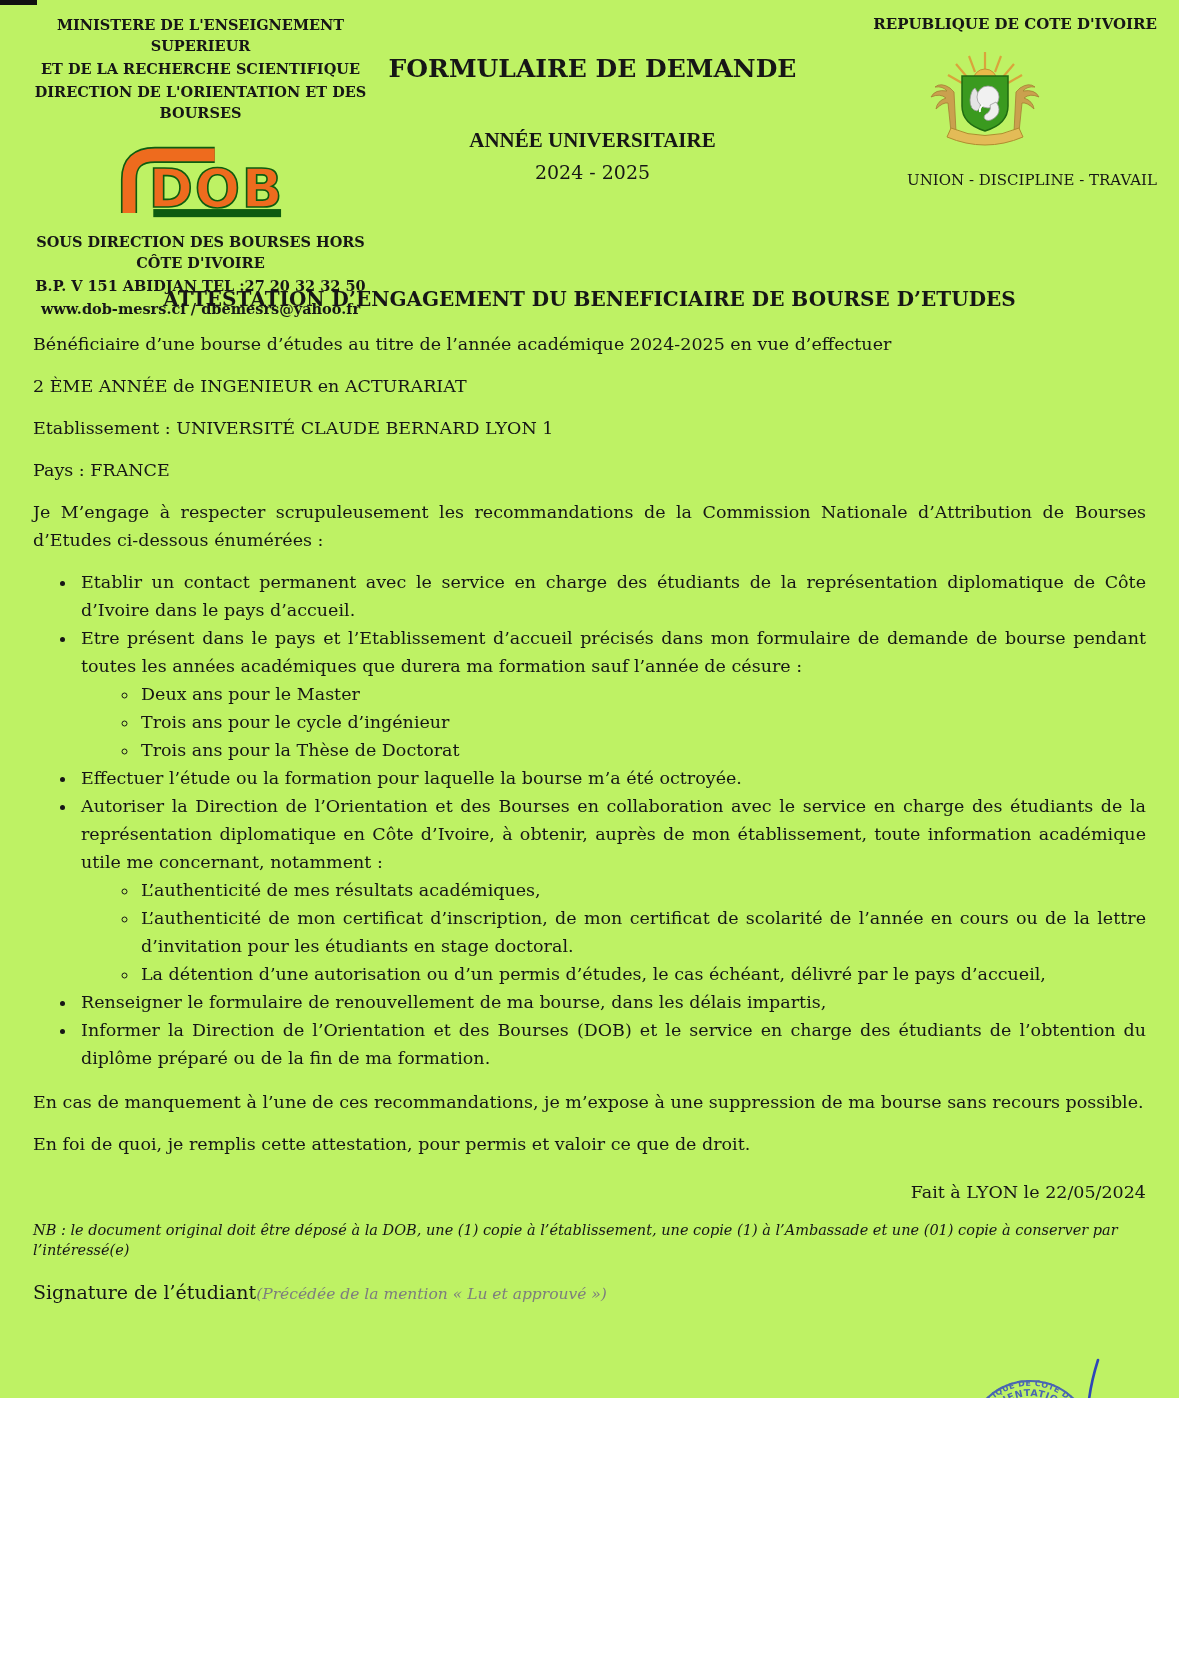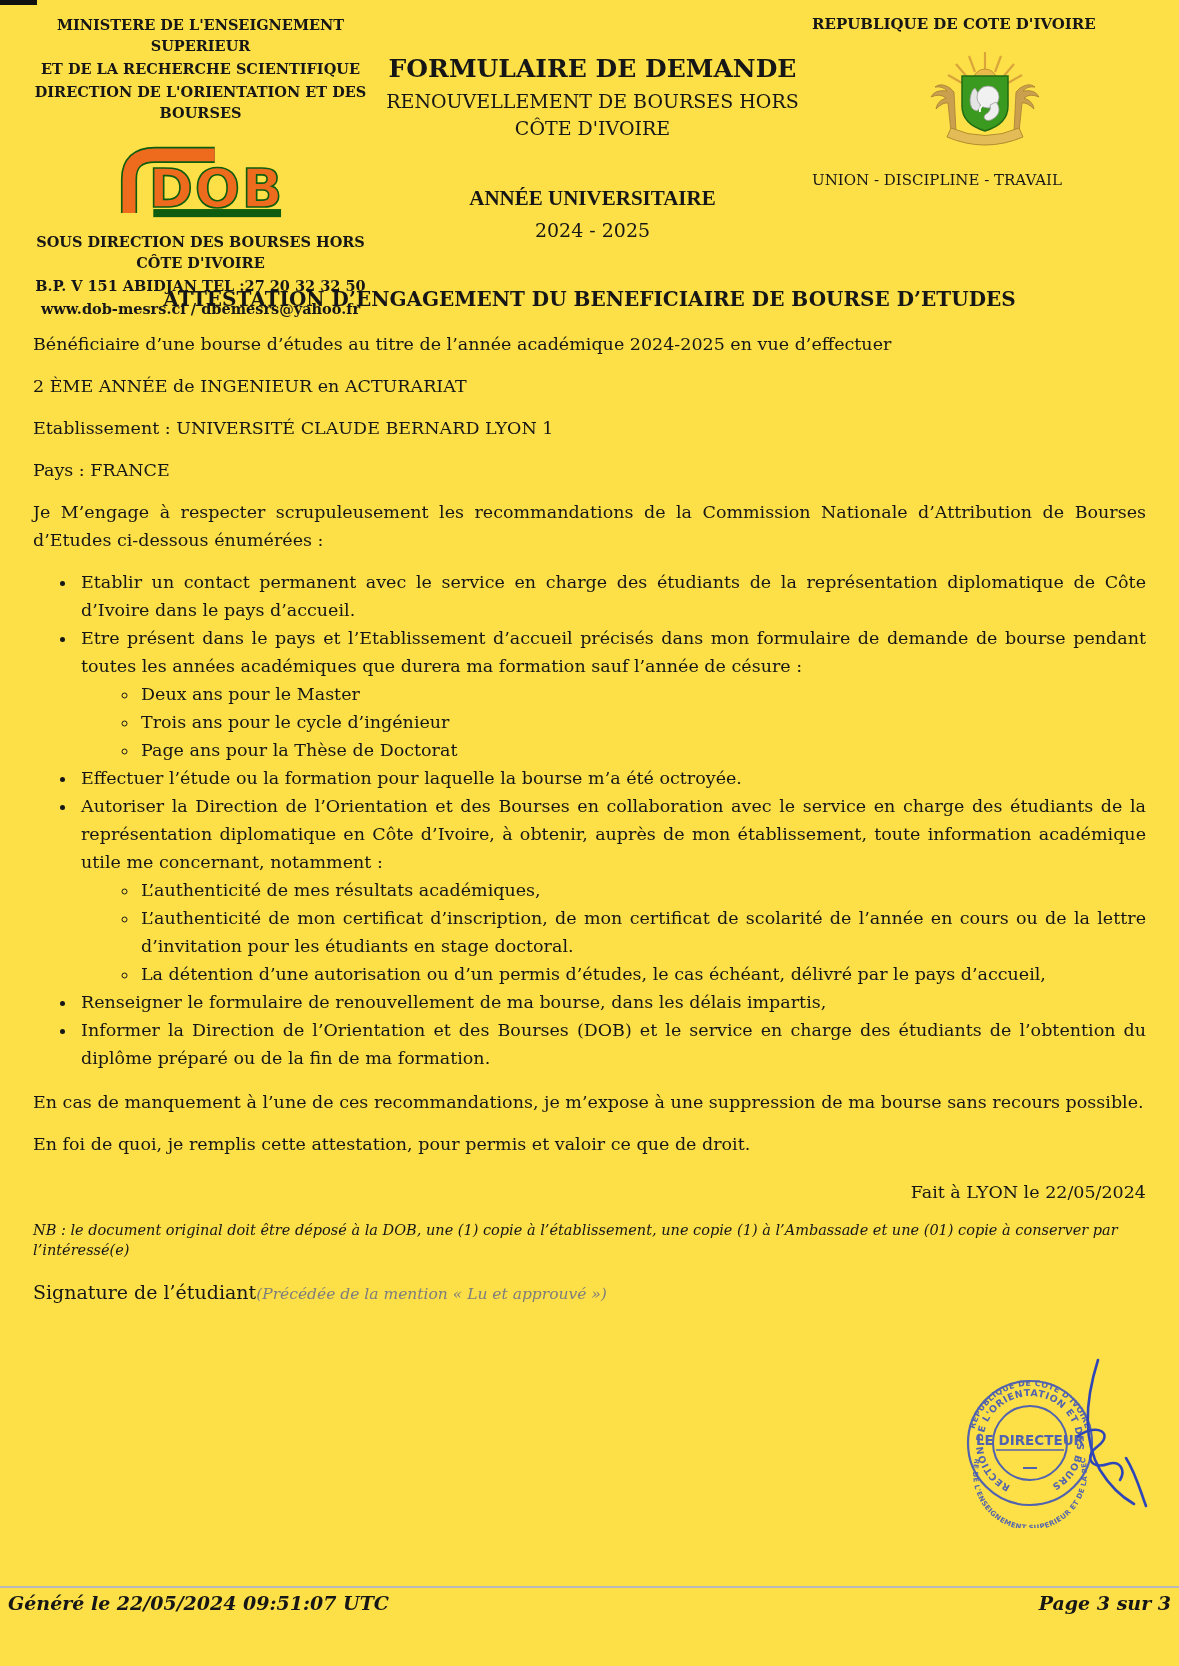--- a/index.html
+++ b/index.html
@@ -1,38 +1,38 @@
 <!DOCTYPE html>
 <html><head>
 <meta charset="utf-8">
 <style>
   html,body{margin:0;padding:0;background:#ffffff;}
   .page{
     position:relative;
-    width:1179px;height:1666px;
-    background:#fde047;
+    width:1179px;height:1398px;
+    background:#bef264;
     font-family:"DejaVu Serif", serif;
     color:#161616;
     overflow:hidden;
   }
   .corner-mark{position:absolute;left:0;top:0;width:37px;height:5px;background:#111;}
   
   .header{
     position:absolute;left:28px;top:14px;right:22px;
     display:flex;justify-content:space-between;
   }
   .h-left{width:345px;text-align:center;font-weight:bold;font-size:14.5px;line-height:21px;}
   .h-left .block{margin-bottom:2px;}
   .logo-wrap{margin:6px auto 4px;width:170px;}
   .h-center{width:420px;text-align:center;padding-top:40px;}
   .h-center .form-title{font-size:25px;font-weight:bold;line-height:30px;}
   .h-center .form-subtitle{font-size:19px;line-height:27px;margin-top:4px;}
   .h-center .year-label{font-size:21px;font-weight:bold;margin-top:44px;font-family:Liberation Serif, serif;}
   .h-center .year-value{font-size:19px;margin-top:8px;}
-  .h-right{width:345px;text-align:left;font-size:15px;}
+  .h-right{width:345px;text-align:right;font-size:15px;}
   .h-right .republic{font-weight:bold;line-height:20px;}
   .arms-wrap{margin:14px auto 10px;width:120px;}
   .h-right .motto{margin-top:14px;line-height:20px;}
   
   .body{
     position:absolute;left:33px;right:33px;top:286px;
     font-size:17.5px;line-height:28px;
   }
   .doc-title{font-size:20px;font-weight:bold;text-align:center;margin:0 0 18px;line-height:26px;}
   .body p{margin:0 0 14px;text-align:justify;}
@@ -77,21 +77,20 @@
         </svg>
       </div>
 
       <div class="block">SOUS DIRECTION DES BOURSES HORS CÔTE D'IVOIRE</div>
       <div class="block">B.P. V 151 ABIDJAN TEL :27 20 32 32 50</div>
       <div class="block">www.dob-mesrs.ci / dbemesrs@yahoo.fr</div>
     </div>
 
     <div class="h-center">
       <div class="form-title">FORMULAIRE DE DEMANDE</div>
-      <div class="form-subtitle">RENOUVELLEMENT DE BOURSES HORS CÔTE D'IVOIRE</div>
       <div class="year-label">ANNÉE UNIVERSITAIRE</div>
       <div class="year-value">2024 - 2025</div>
     </div>
 
     <div class="h-right">
       <div class="republic">REPUBLIQUE DE COTE D'IVOIRE</div>
 
       <div class="arms-wrap">
         <svg viewBox="0 0 120 104" width="120" height="104">
 
@@ -139,21 +138,21 @@
 
     <ul class="main-list">
       <li>
         <span>Etablir un contact permanent avec le service en charge des étudiants de la représentation diplomatique de Côte d’Ivoire dans le pays d’accueil.</span>
       </li>
       <li>
         <span>Etre présent dans le pays et l’Etablissement d’accueil précisés dans mon formulaire de demande de bourse pendant toutes les années académiques que durera ma formation sauf l’année de césure :</span>
         <ul class="sub-list">
           <li><span>Deux ans pour le Master</span></li>
           <li><span>Trois ans pour le cycle d’ingénieur</span></li>
-          <li><span>Page ans pour la Thèse de Doctorat</span></li>
+          <li><span>Trois ans pour la Thèse de Doctorat</span></li>
         </ul>
       </li>
       <li>
         <span>Effectuer l’étude ou la formation pour laquelle la bourse m’a été octroyée.</span>
       </li>
       <li>
         <span>Autoriser la Direction de l’Orientation et des Bourses en collaboration avec le service en charge des étudiants de la représentation diplomatique en Côte d’Ivoire, à obtenir, auprès de mon établissement, toute information académique utile me concernant, notamment :</span>
         <ul class="sub-list">
           <li><span>L’authenticité de mes résultats académiques,</span></li>
           <li><span>L’authenticité de mon certificat d’inscription, de mon certificat de scolarité de l’année en cours ou de la lettre d’invitation pour les étudiants en stage doctoral.</span></li>

